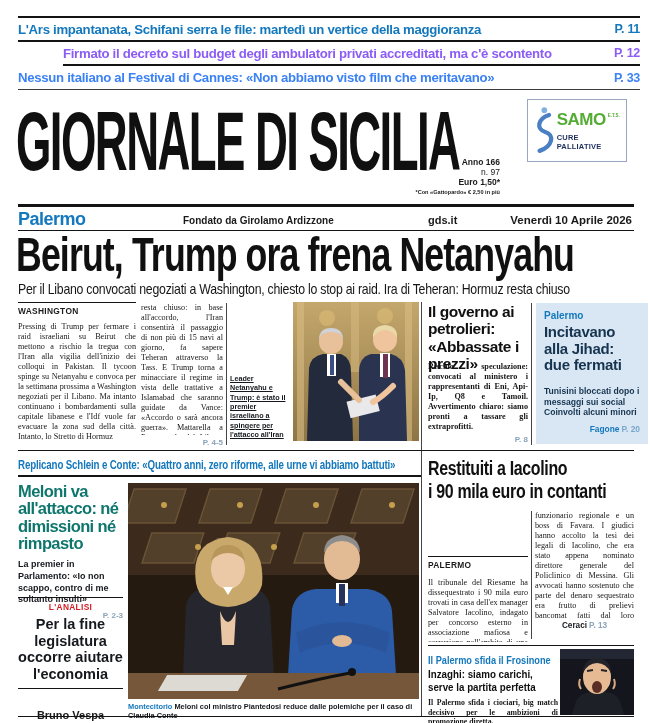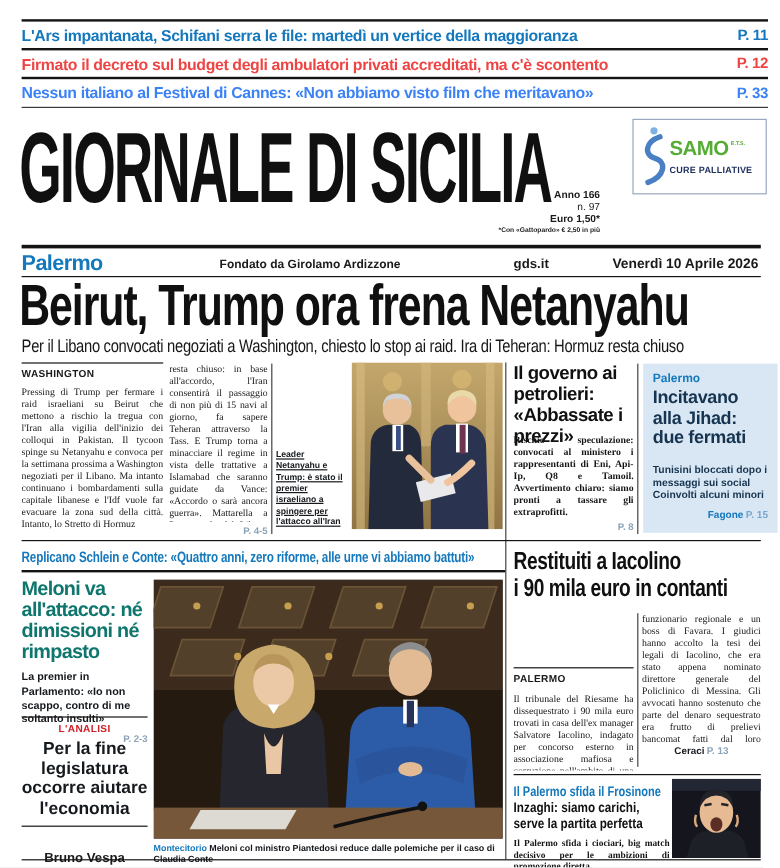--- a/index.html
+++ b/index.html
@@ -9,27 +9,27 @@
     background:#ffffff; overflow:hidden; color:#1a1a1a;
     font-family:"Liberation Sans", sans-serif;
   }
   
   .top-strip { position:absolute; left:18px; top:16px; width:622px; border-top:2px solid #141414; }
   .strip-row { display:flex; justify-content:space-between; align-items:center;
     height:24px; border-bottom:2px solid #141414; font-weight:bold; font-size:13.2px; letter-spacing:-0.3px; }
   .strip-row:last-child { border-bottom:1.5px solid #3a3a3a; }
   .strip-row .pg { font-size:12.5px; }
   .c-blue { color:#1478bd; }
-  .c-dark { color:#ef4444; }
+  .c-dark { color:#8b5cf6;margin-left:45px; }
   .c-gray { color:#3b82f6;text-align:center; }
   
   .masthead-title { position:absolute; left:16px; top:100px; font-weight:bold; font-size:57px;
     line-height:1; letter-spacing:-2px; white-space:nowrap; color:#101010;
     transform:scale(0.80,1.46); transform-origin:0 0; }
-  .samo { position:absolute; left:527px; top:99px; width:112px; height:63px;
+  .samo { position:absolute; left:527px; top:99px; width:100px; height:63px;
     border:1px solid #9aa7c0; background:#fff; display:flex; align-items:center; padding:16px 4px; }
   .samo-right { display:flex; flex-direction:column; margin-left:2px; }
   .samo-row1 { display:flex; align-items:flex-start; }
   .samo-name { color:#54ac34; font-weight:bold; font-size:17px; letter-spacing:-0.5px; line-height:1; }
   .samo-ets { color:#54ac34; font-weight:bold; font-size:4.5px; margin:2px 0 0 2px; }
   .samo-sub { color:#1c2d5e; font-weight:bold; font-size:7.5px; margin-top:5px; letter-spacing:0.2px; }
   .edition { position:absolute; left:380px; top:157px; width:120px; text-align:right; line-height:1.2; }
   .ed-line { font-size:8.5px; font-weight:bold; }
   .ed-line.thin { font-weight:normal; }
   .ed-note { font-size:5.6px; font-weight:bold; margin-top:1px; }
@@ -217,21 +217,21 @@
     <div class="petrol-body bodytxt">Rischio speculazione: convocati al ministero i rappresentanti di Eni, Api-Ip, Q8 e Tamoil. Avvertimento chiaro: siamo pronti a tassare gli extraprofitti.</div>
     <span class="petrol-page">P. 8</span>
   </div>
   <div class="vrule" style="left:531px; top:303px; height:142px;"></div>
 
   <div class="jihad">
     <div class="jihad-kick">Palermo</div>
     <h3 class="jihad-hl">Incitavano alla Jihad: due fermati</h3>
     <div class="jihad-body">Tunisini bloccati dopo i messaggi sui social Coinvolti alcuni minori</div>
     <div class="jihad-by">
-      <span>Fagone</span><span class="pg">P. 15</span>
+      <span>Fagone</span><span class="pg">P. 20</span>
     </div>
   </div>
 
   <div class="hr" style="left:18px; top:450px; width:616px;"></div>
   <div class="banner">
     <span>Replicano Schlein e Conte: «Quattro anni, zero riforme, alle urne vi abbiamo battuti»</span>
   </div>
 
   <div class="meloni">
     <h3 class="meloni-hl">Meloni va all'attacco: né dimissioni né rimpasto</h3>

